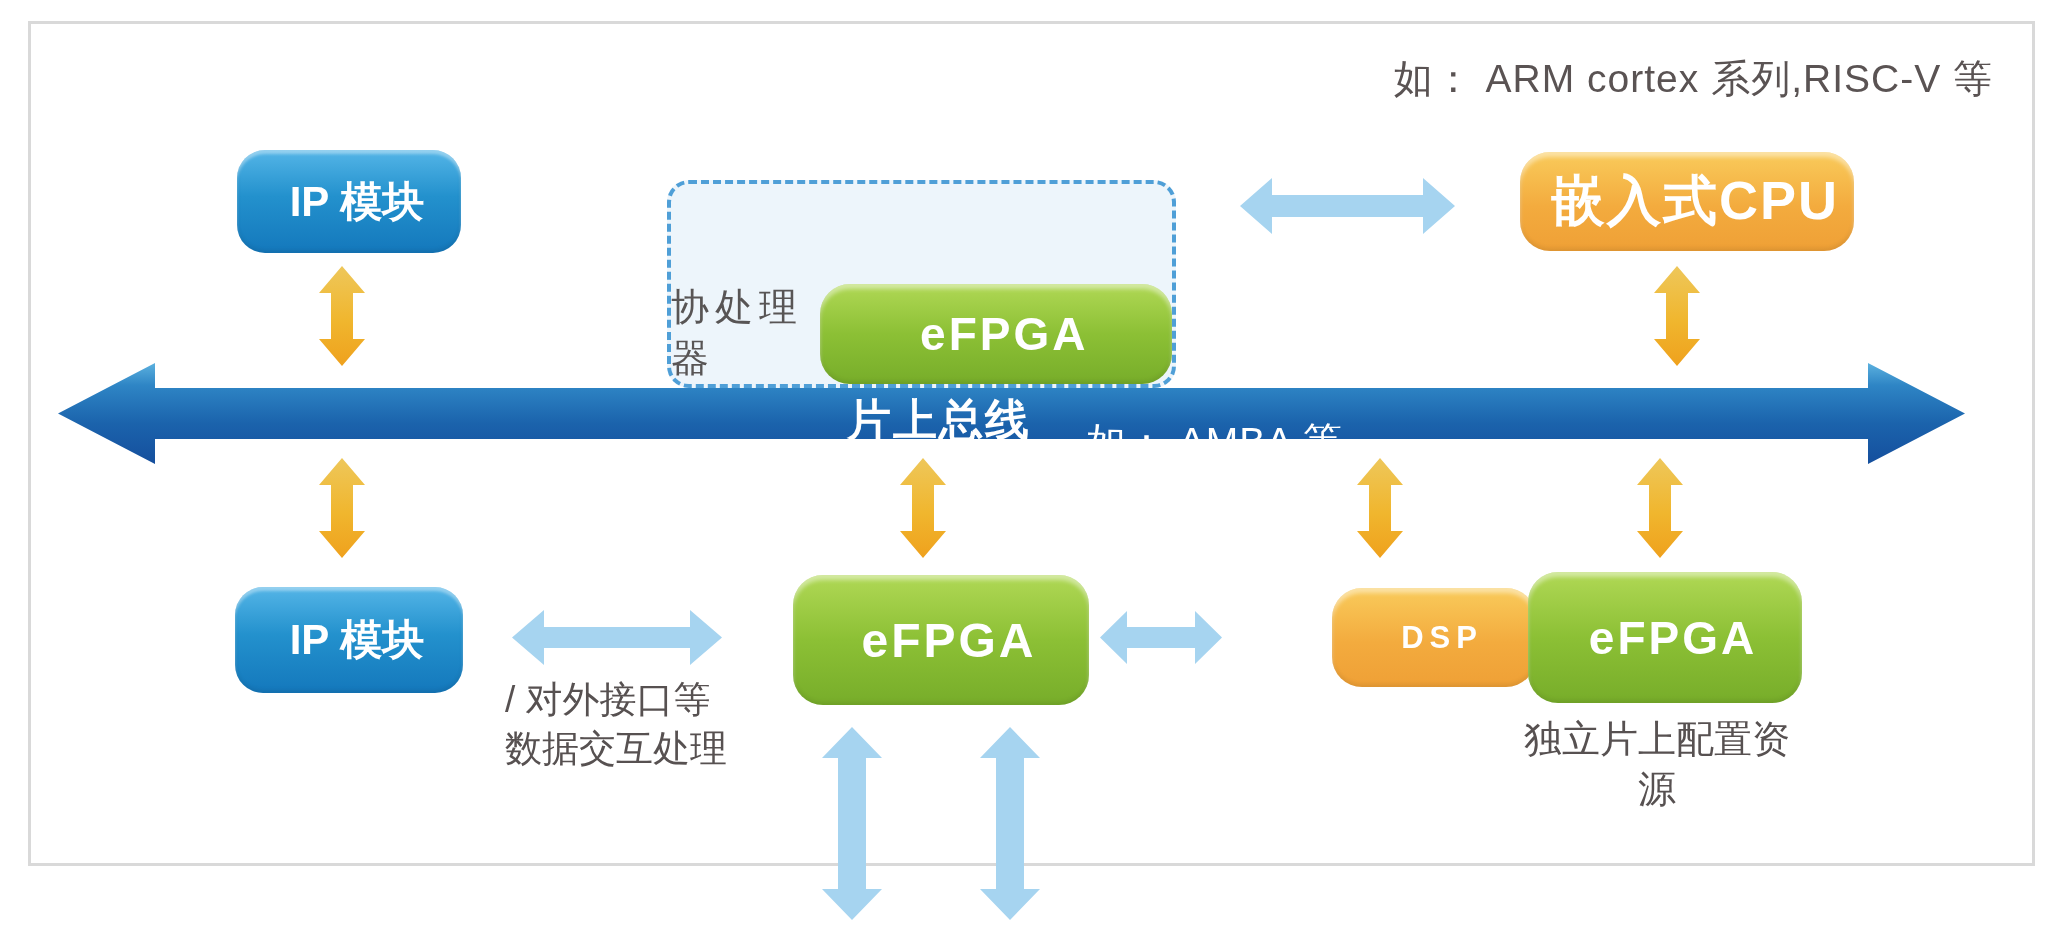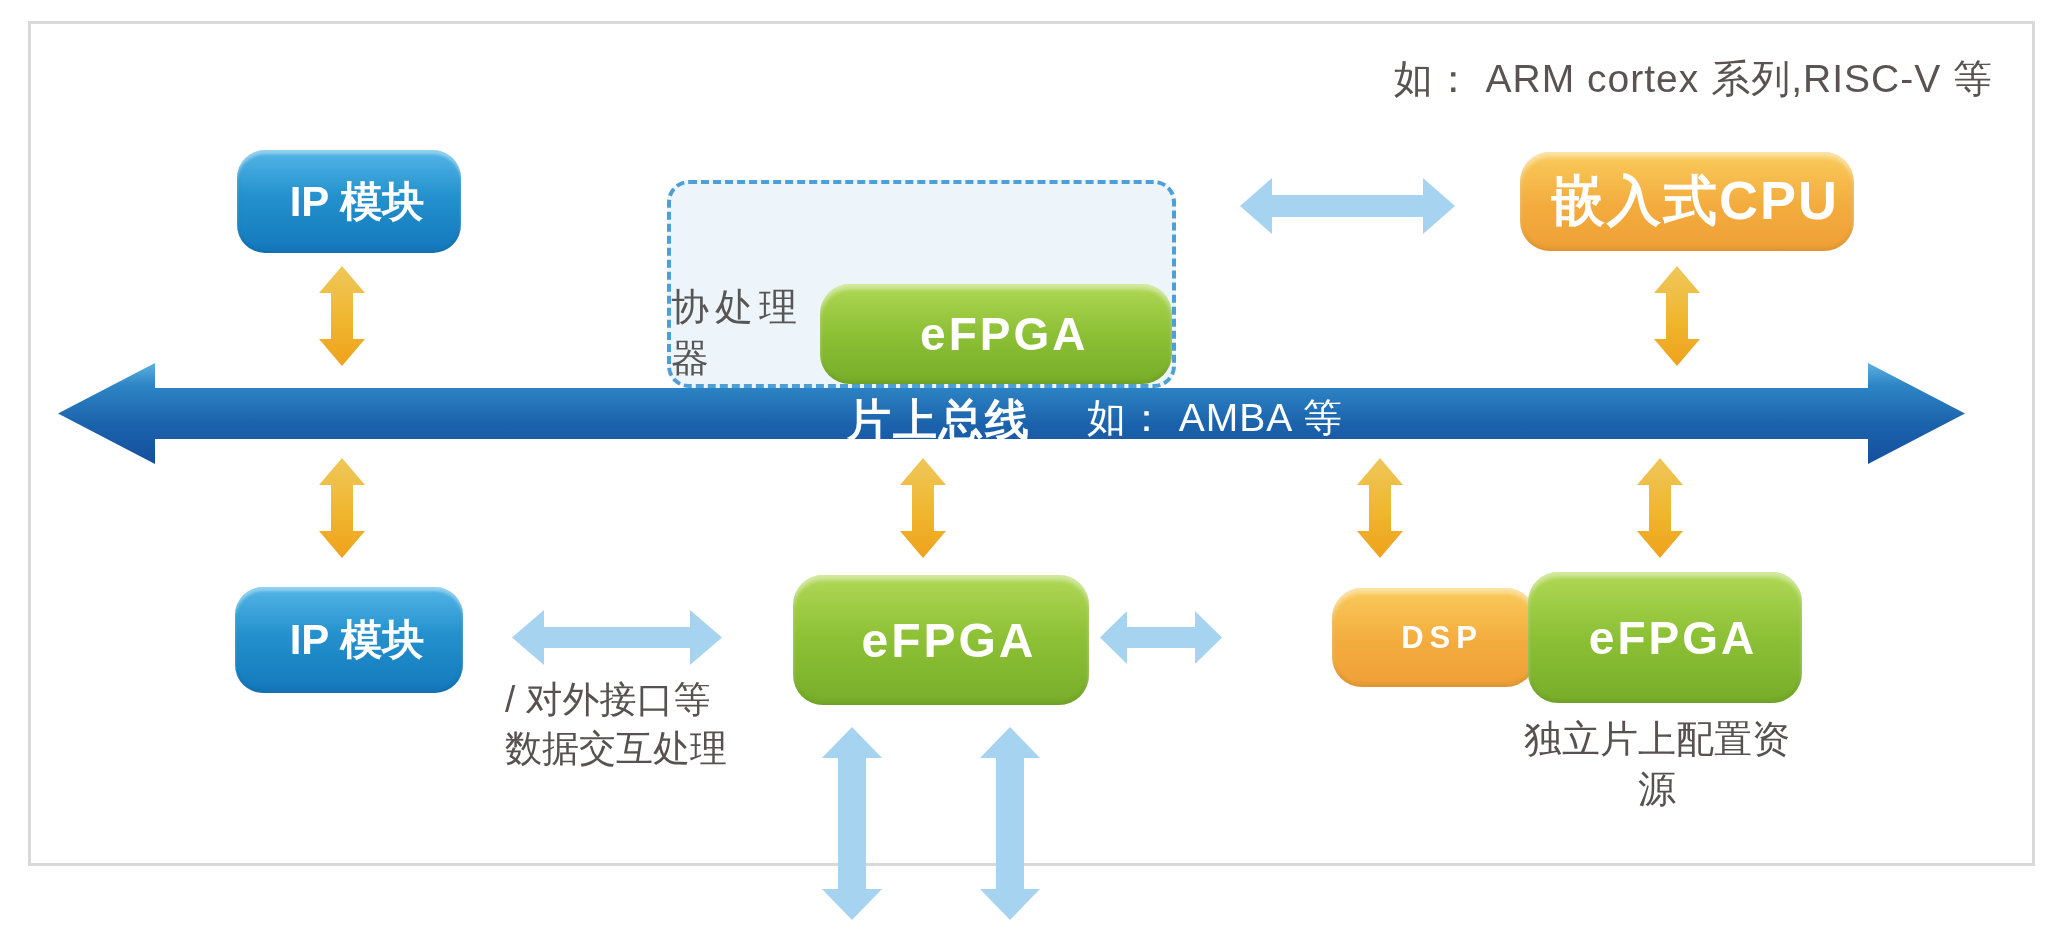--- a/index.html
+++ b/index.html
@@ -44,21 +44,21 @@
   #ip-top{left:237px;top:150px;width:208px;height:103px;font-size:42px;}
   #cpu-box{left:1520px;top:152px;width:318px;height:99px;font-size:54px;letter-spacing:2px;}
   #ip-bottom{left:235px;top:587px;width:212px;height:106px;font-size:42px;}
   #efpga-center{left:793px;top:575px;width:280px;height:130px;font-size:48px;letter-spacing:3px;}
   #dsp-box{left:1332px;top:588px;width:188px;height:99px;font-size:31px;letter-spacing:6px;}
   #efpga-right{left:1528px;top:572px;width:258px;height:131px;font-size:46px;letter-spacing:3px;}
   #bus-text{
     left:847px;top:391px;height:51px;display:flex;align-items:flex-start;color:#ffffff;white-space:nowrap;
   }
   #bus-text .bus-label{font-size:44px;font-weight:bold;letter-spacing:2px;}
-  #bus-text .bus-example{font-size:39px;margin-left:56px;letter-spacing:1px;}
+  #bus-text .bus-example{font-size:39px;margin-left:56px;letter-spacing:1px;margin-top:24px;}
   .note{color:#575151;font-size:37px;line-height:1.32;}
   #note-interface{left:505px;top:676px;width:300px;}
   #note-config{left:1507px;top:714px;width:300px;text-align:center;font-size:38px;}
   svg{display:block;}
 </style>
 </head>
 <body>
 
 <div id="stage">
 

